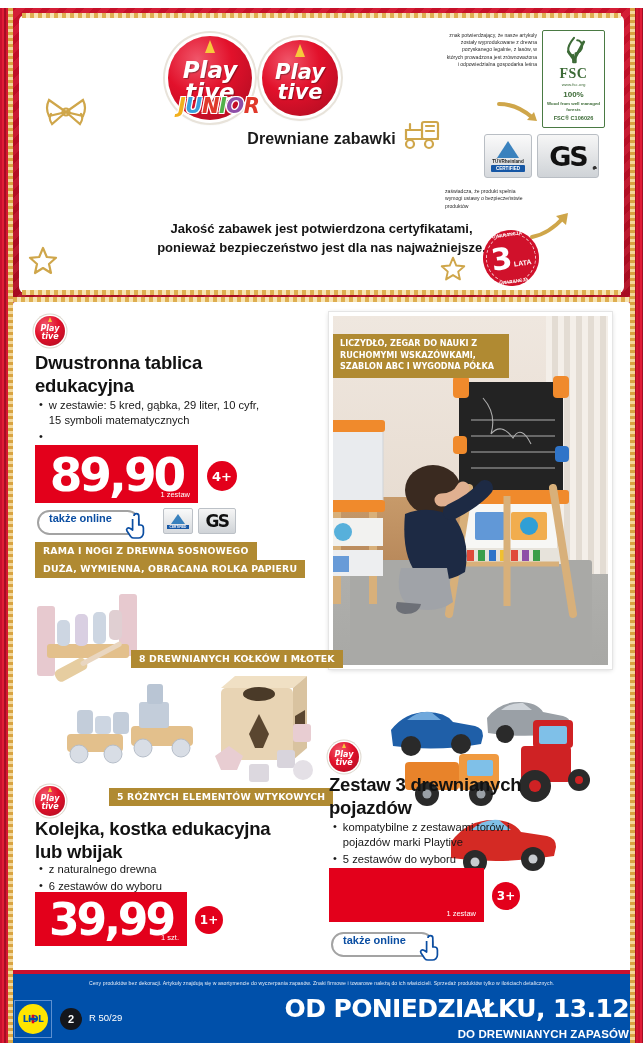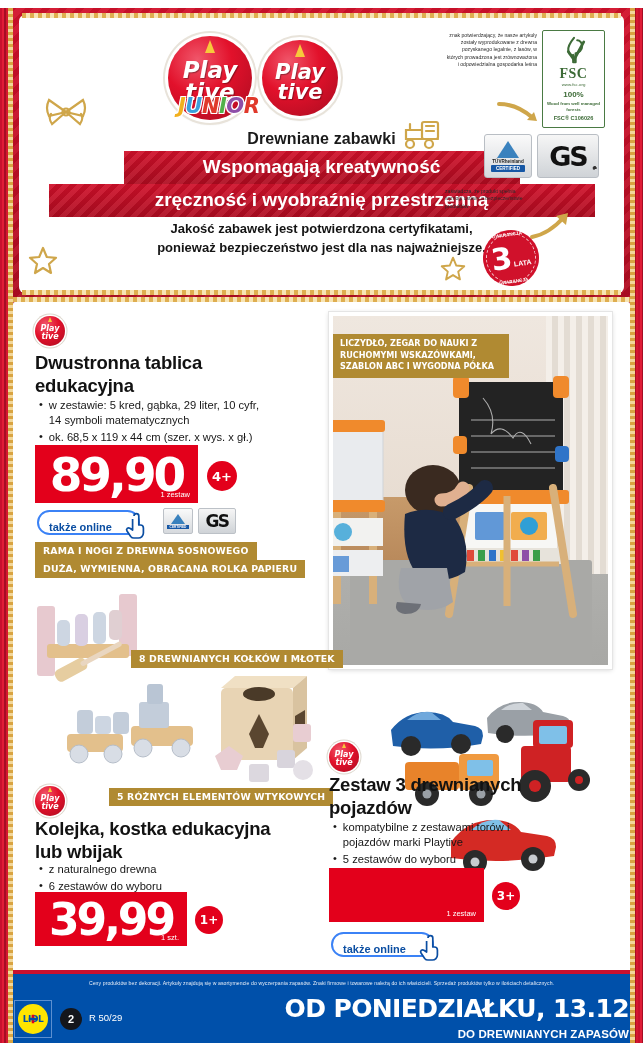--- a/index.html
+++ b/index.html
@@ -210,22 +210,22 @@
   .p1-price .val { font-size:47px; }
 
   .age-badge {
     border-radius:50%; background:#e3001b; color:#fff; font-weight:bold;
     display:flex; align-items:center; justify-content:center;
     font-family:"DejaVu Sans", sans-serif;
   }
   .p1-age { position:absolute; left:194px; top:159px; width:30px; height:30px; font-size:13px; }
 
   .online-pill {
-    border:2px solid #3b82f6; border-radius:16px; background:#fff;
-    color:#0b4ea2; font-weight:bold; display:flex; align-items:flex-end;
+    border:2px solid #a3a3a3; border-radius:16px; background:#fff;
+    color:#0b4ea2; font-weight:bold; display:flex; align-items:flex-start;
     padding:0 10px; position:relative;
   }
   .p1-online { position:absolute; left:24px; top:208px; height:25px; font-size:11px; padding-right:26px; }
   .hand { position:absolute; right:-12px; top:0px; width:26px; height:28px; }
 
   .p1-certs { position:absolute; left:150px; top:206px; display:flex; gap:5px; }
   .cert-sm-tuv { width:30px; height:26px; border-radius:2px; background:linear-gradient(180deg,#fafafa,#d6d9dd); border:1px solid #bcc1c7;
      display:flex; flex-direction:column; align-items:center; justify-content:center;}
   .cert-sm-tuv .t { width:0;height:0;border-left:7px solid transparent;border-right:7px solid transparent;border-bottom:10px solid #1a6fb5; opacity:.85;}
   .cert-sm-tuv .c { font-size:3.2px; font-weight:bold; color:#fff; background:#1657a5; padding:0 3px; margin-top:1px;}
@@ -372,24 +372,20 @@
         <span class="w1">Play</span>
         <span class="w2">tive</span>
       </div>
     </div>
     <div class="junior">
       <span style="color:#f2b01e">J</span><span style="color:#3aa0dc">U</span><span style="color:#e0392b">N</span><span style="color:#52b04a">I</span><span style="color:#8e4fa8">O</span><span style="color:#e0392b">R</span>
     </div>
 
     <div class="hero-sub">Drewniane zabawki</div>
 
-    <div class="ribbon-wrap">
-      <div class="ribbon-1">Wspomagają kreatywność</div>
-      <div class="ribbon-2">zręczność i wyobraźnię przestrzenną</div>
-    </div>
 
     <div class="hero-note">
       <div>Jakość zabawek jest potwierdzona certyfikatami,</div>
       <div>ponieważ bezpieczeństwo jest dla nas najważniejsze.</div>
     </div>
 
     <div class="cert-col">
       <div class="cert-text">znak potwierdzający, że nasze artykuły zostały wyprodukowane z drewna pozyskanego legalnie, z lasów, w których prowadzona jest zrównoważona i odpowiedzialna gospodarka leśna</div>
 
       <div class="fsc-box">
@@ -445,25 +441,24 @@
       <div class="mini-badge">
         <span class="f"></span>
         <i>Play</i>
         <i>tive</i>
       </div>
     </div>
     <div class="p1-title">Dwustronna tablica edukacyjna</div>
     <div class="p1-bullets">
       <div class="bullet">
           <span class="dot">•</span>
-          <span>w zestawie: 5 kred, gąbka, 29 liter, 10 cyfr, 14 symboli matematycznych</span>
+          <span>w zestawie: 5 kred, gąbka, 29 liter, 10 cyfr, 15 symboli matematycznych</span>
         </div>
       <div class="bullet">
           <span class="dot">•</span>
-          <span>ok. 68,5 x 119 x 44 cm (szer. x wys. x gł.)</span>
         </div>
     </div>
     <div class="price-box p1-price">
       <span class="val">89,90</span>
       <span class="unit">1 zestaw</span>
     </div>
     <div class="age-badge p1-age">4+</div>
     <div class="online-pill p1-online">
       <span>także online</span>
       <svg class="hand" viewBox="0 0 26 28">

